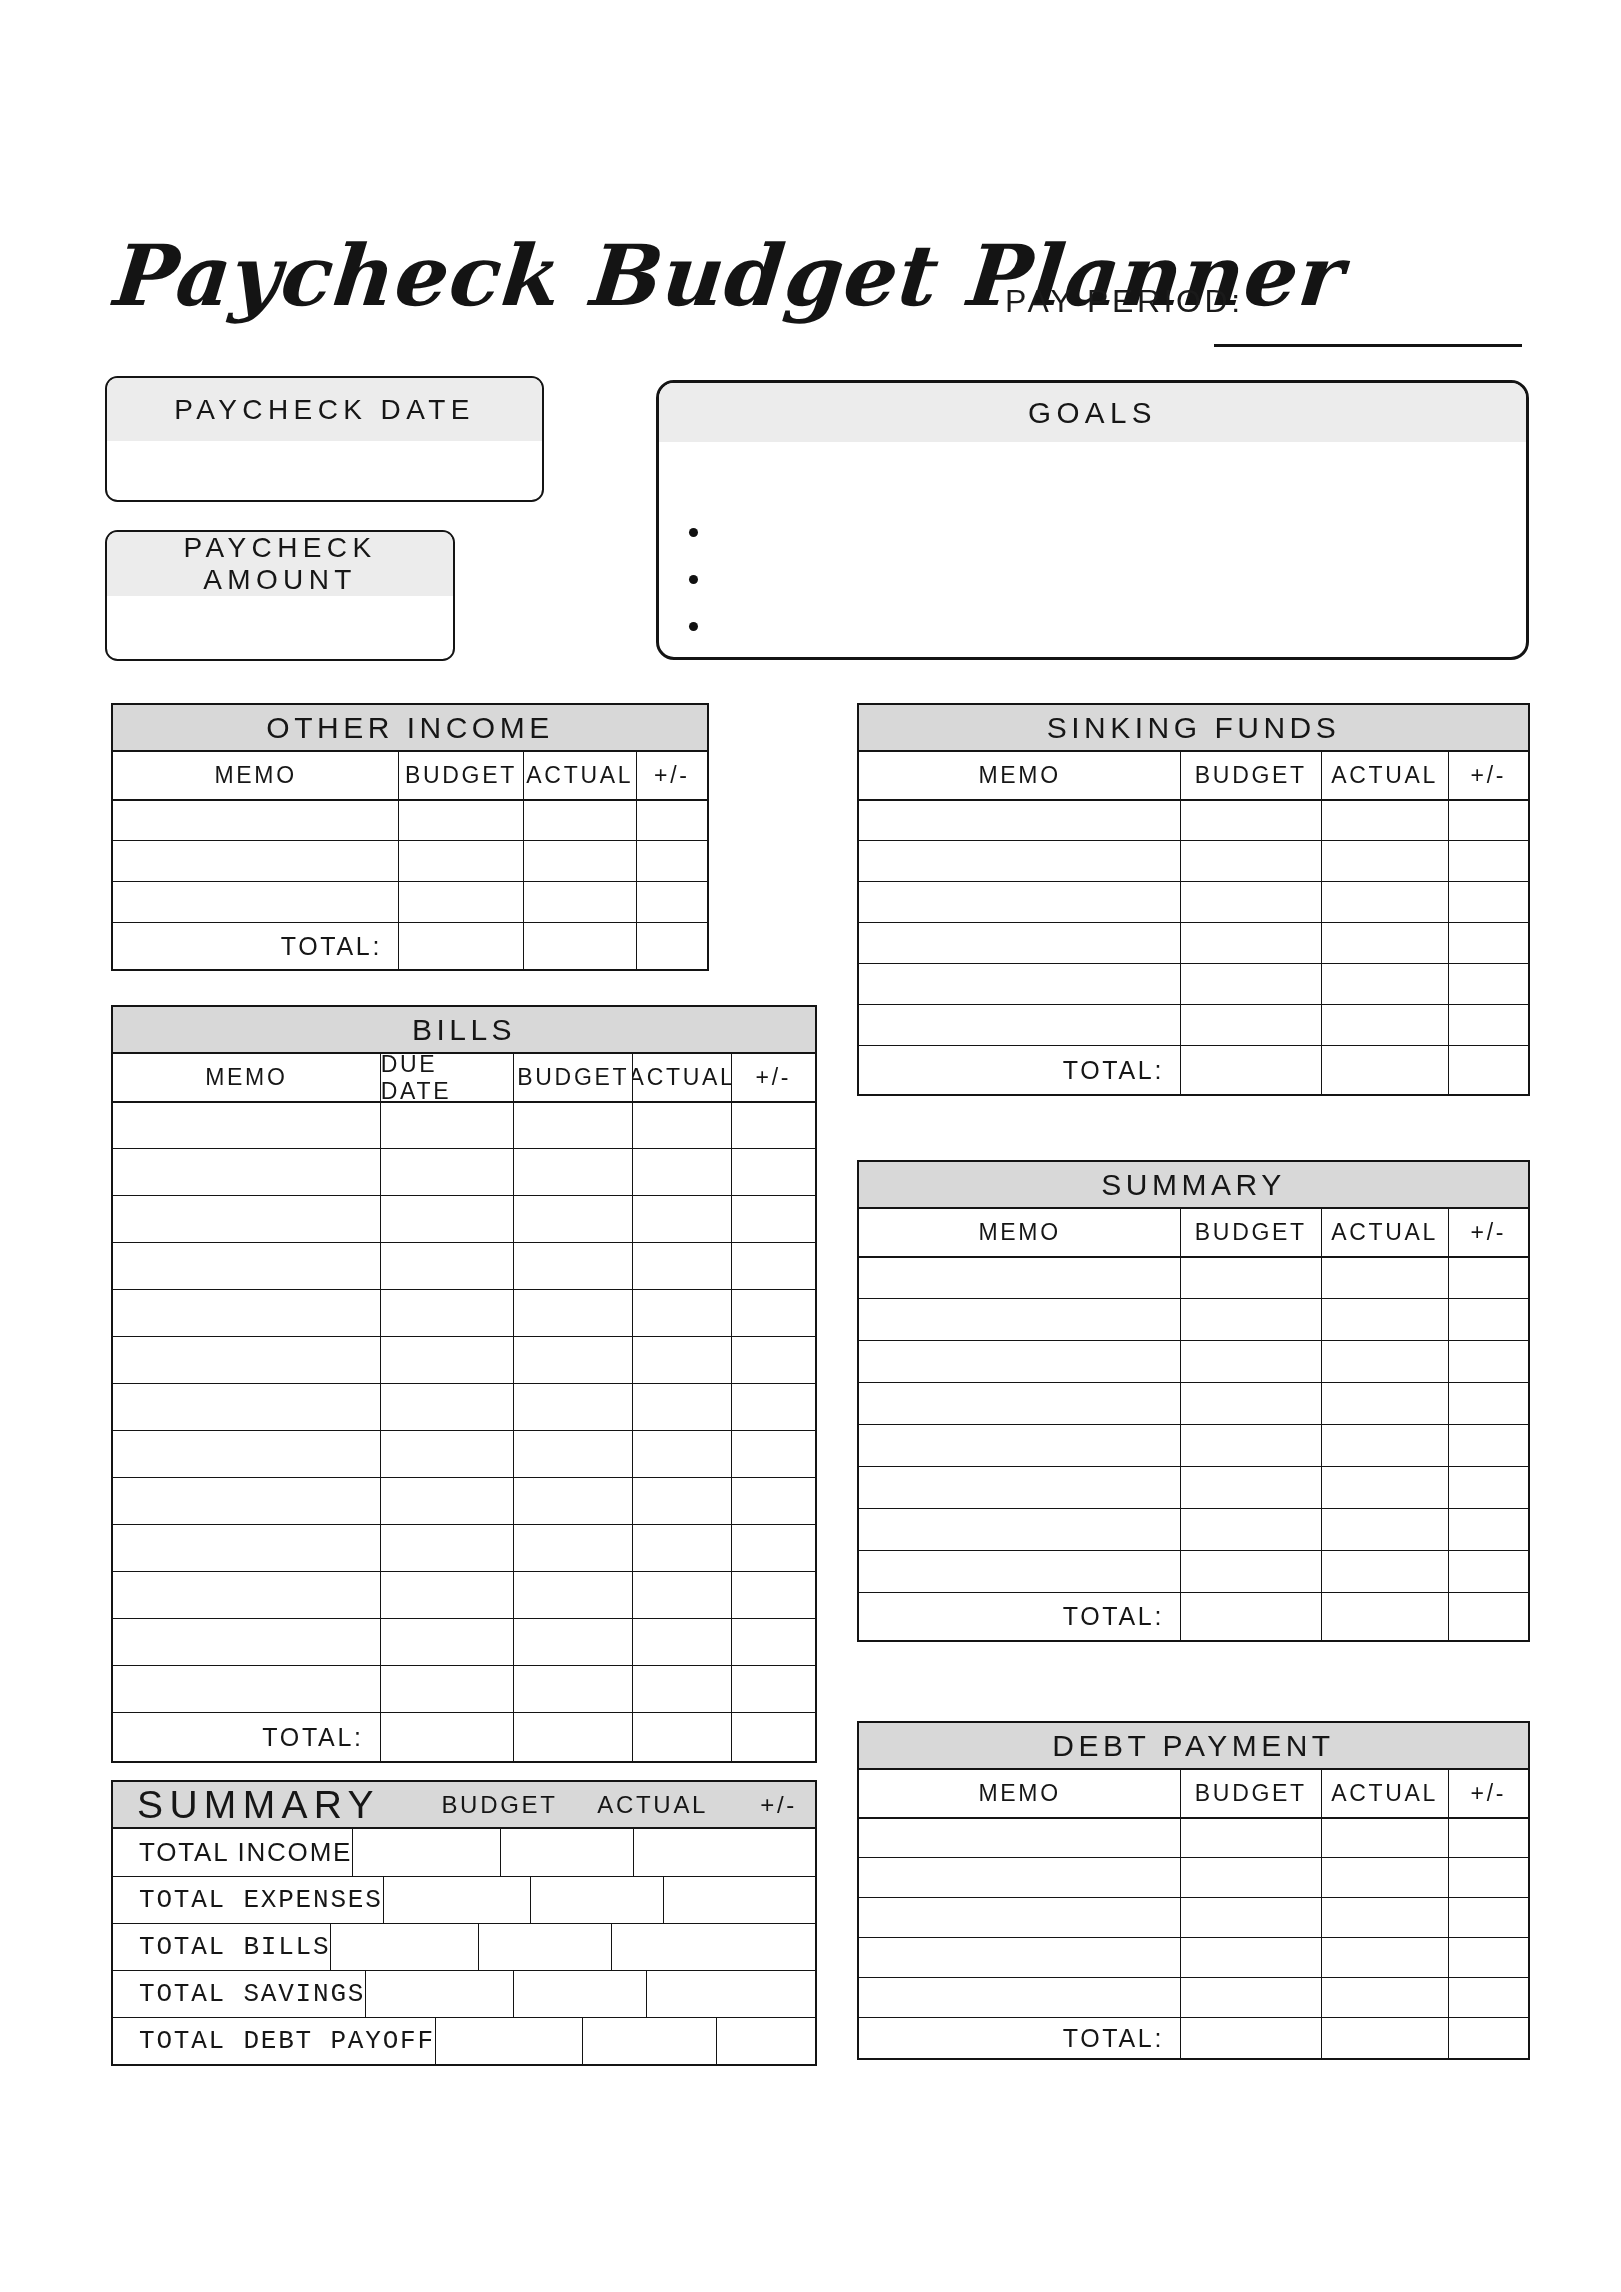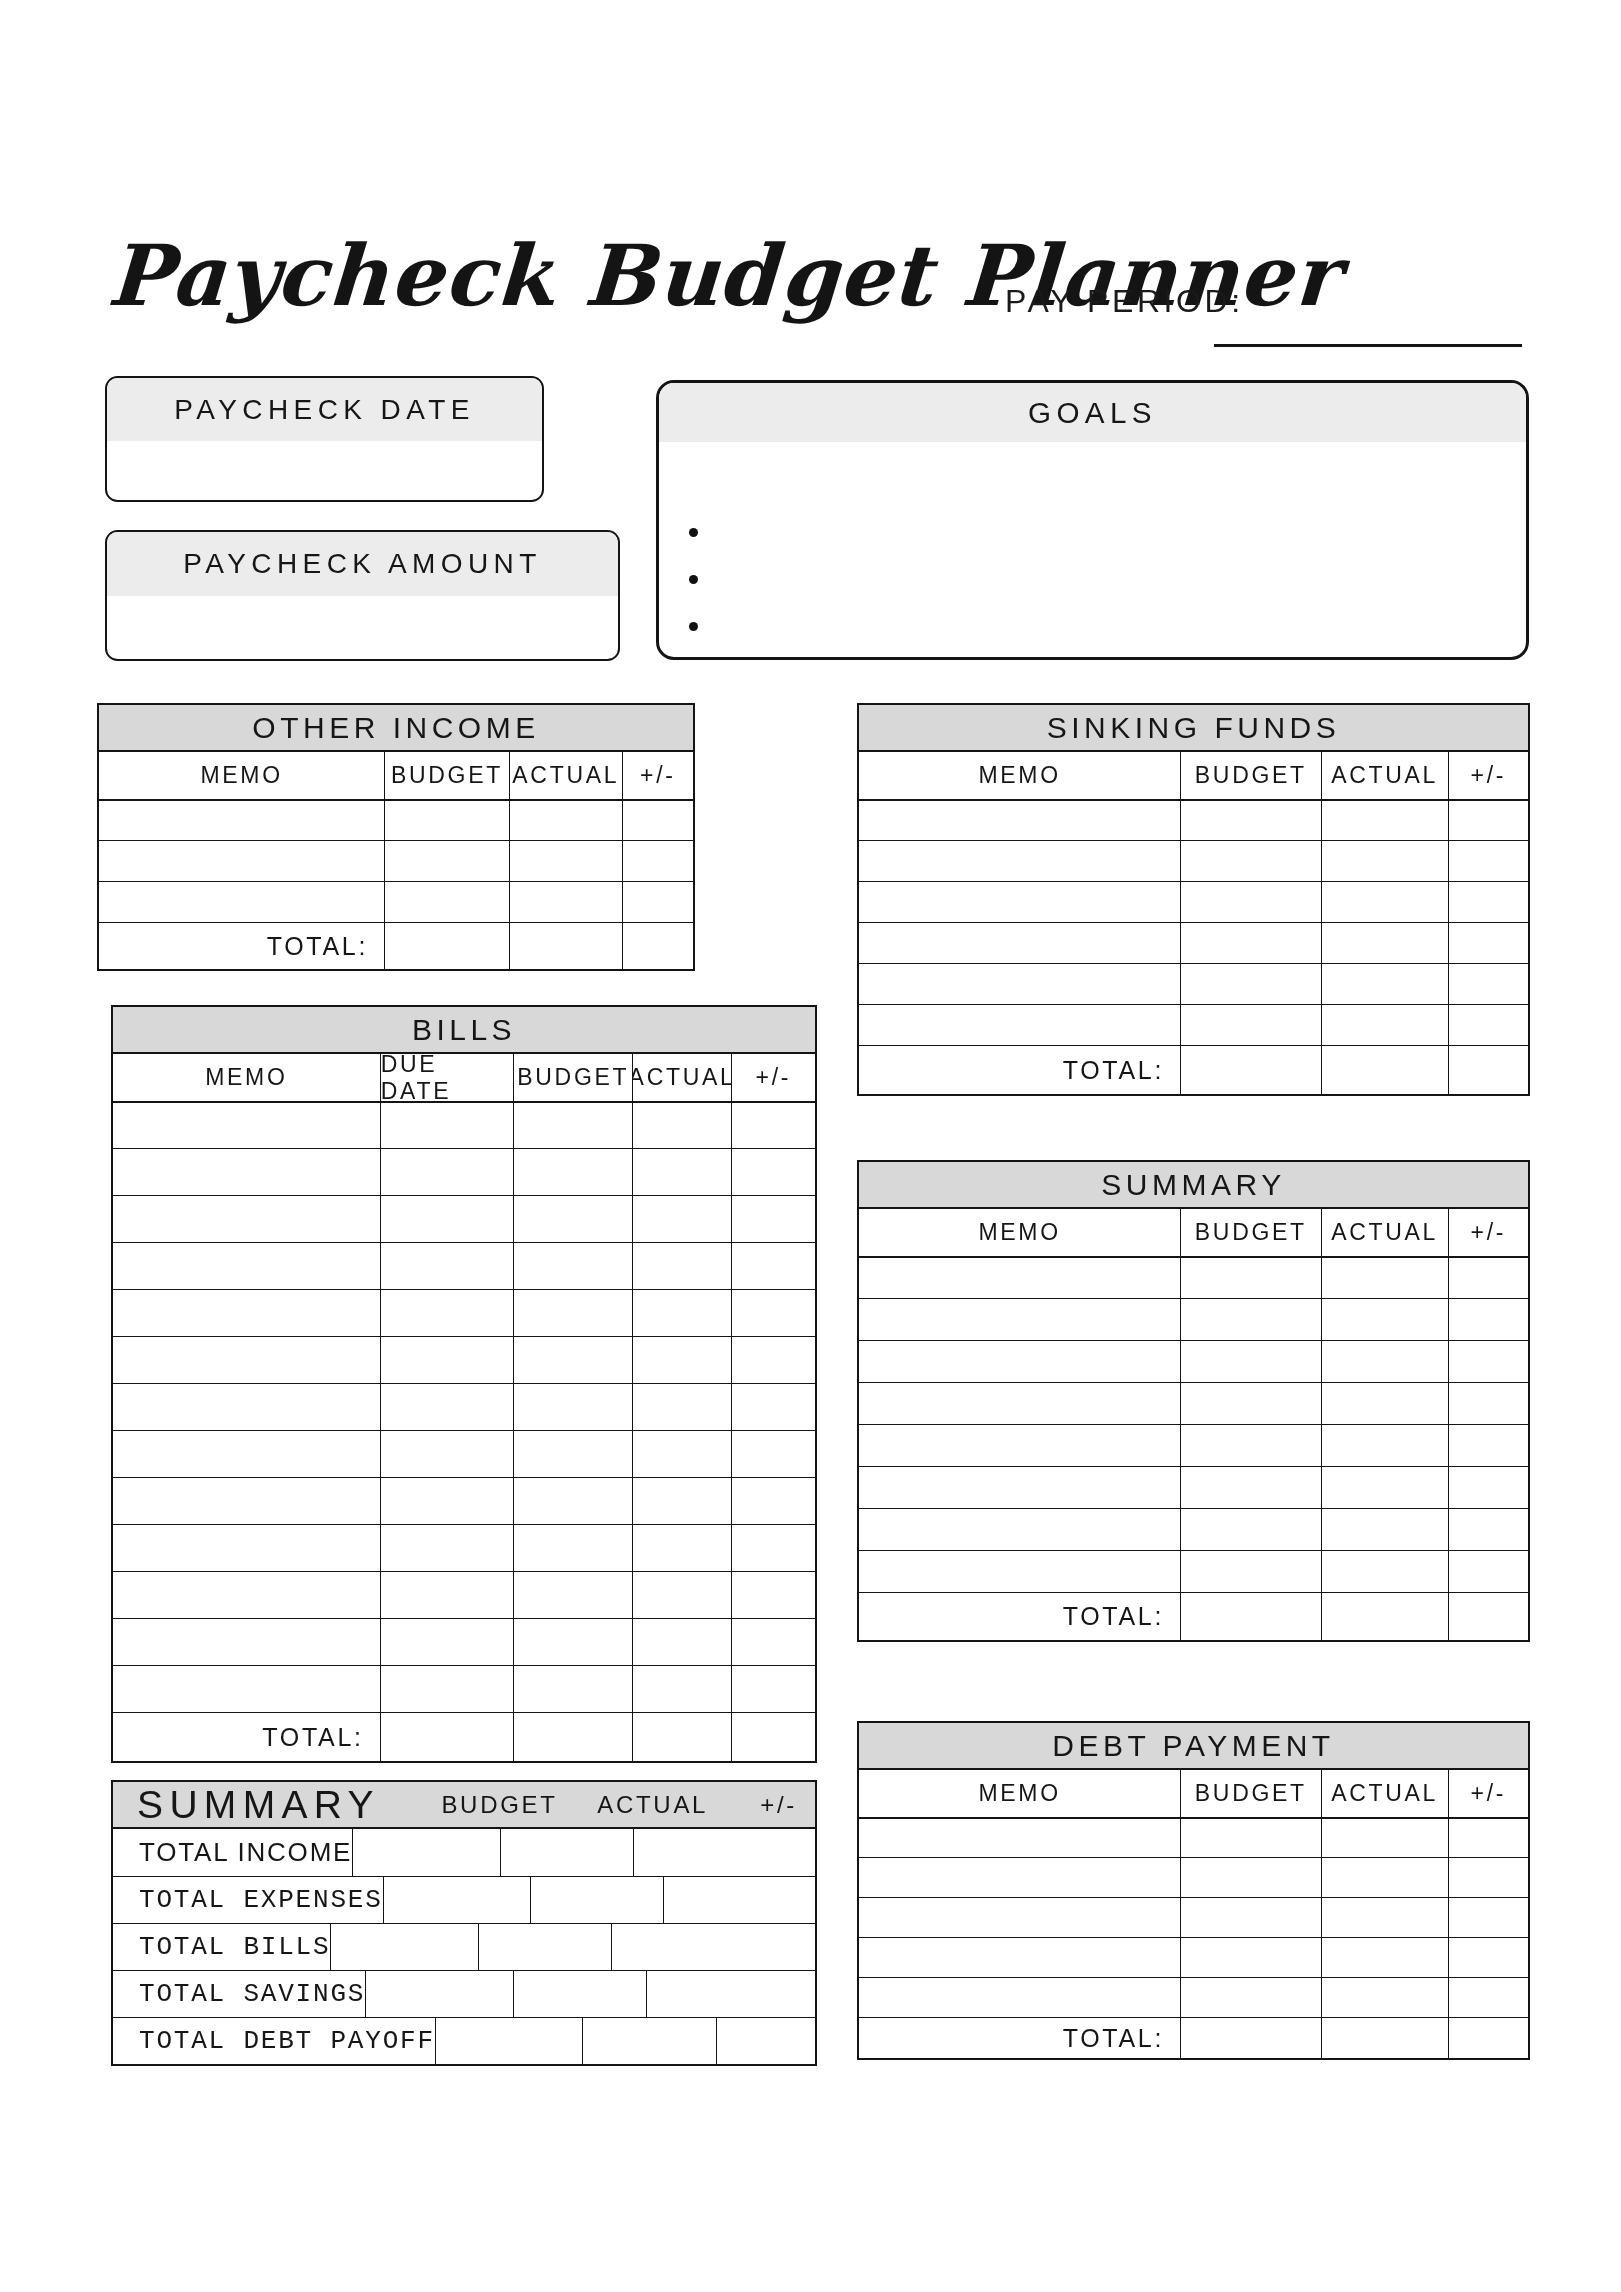--- a/index.html
+++ b/index.html
@@ -18,30 +18,30 @@
   .pay-period-line { position: absolute; left: 1214px; top: 344px; width: 308px; height: 2.7px; background: #141414; }
 
   
   .info-box { position: absolute; border: 2.7px solid #141414; border-radius: 12.5px; background: #ffffff; overflow: hidden; }
   .info-box .box-head {
     background: #ececec; text-align: center; font-size: 28px; letter-spacing: 5.4px;
     display: flex; align-items: center; justify-content: center;
   }
   #box-date { left: 105px; top: 376px; width: 439px; height: 126px; }
   #box-date .box-head { height: 63px; }
-  #box-amount { left: 105px; top: 530px; width: 515px; height: 131px; }
+  #box-amount { left: 105px; top: 530px; width: 350px; height: 131px; }
   #box-amount .box-head { height: 64px; }
   #box-goals { left: 656px; top: 380px; width: 873px; height: 280px; border-width: 3.6px; border-radius: 18px; }
   #box-goals .box-head { height: 59px; font-size: 29.6px; }
   .goal-bullets { padding: 48px 0 0 30px; }
   .goal-bullet { width: 9px; height: 9px; border-radius: 50%; background: #111111; margin-top: 38px; }
 
   
   .tbl { position: absolute; border: 2.7px solid #141414; background: #ffffff; }
-  #tbl-other_income { left: 97px; top: 703px; width: 598px; }
+  #tbl-other_income { left: 111px; top: 703px; width: 598px; }
   #tbl-bills        { left: 111px; top: 1005px; width: 706px; }
   #tbl-sinking_funds{ left: 857px; top: 703px; width: 673px; }
   #tbl-expenses     { left: 857px; top: 1160px; width: 673px; }
   #tbl-debt_payment { left: 857px; top: 1721px; width: 673px; }
 
   .tbl-title {
     height: 47px; background: #d8d8d8; border-bottom: 2.7px solid #141414;
     display: flex; align-items: center; justify-content: center;
     font-size: 30px; letter-spacing: 4.5px;
   }

